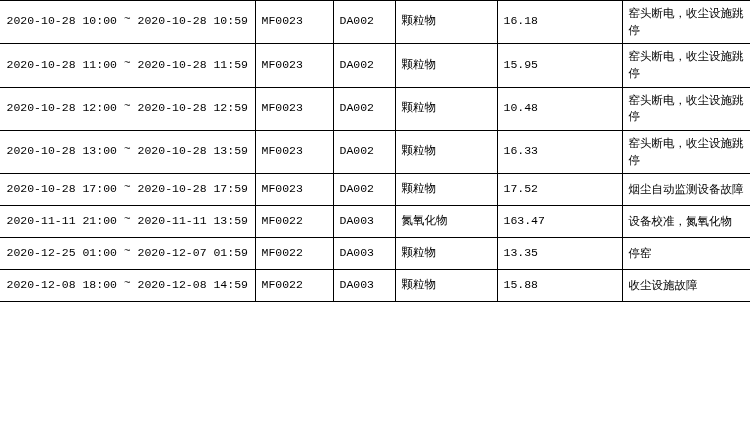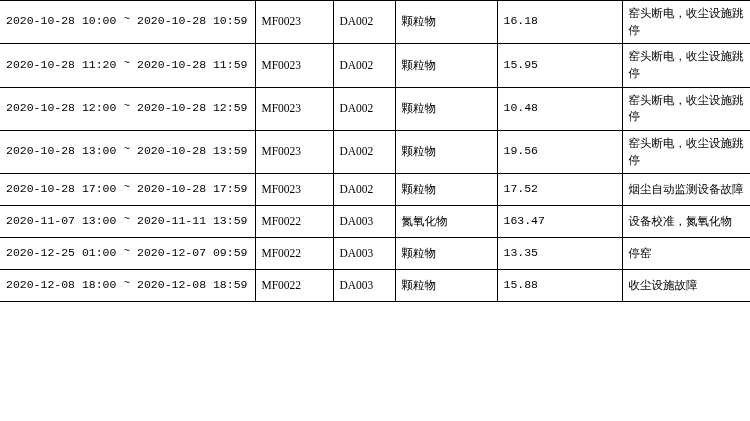--- a/index.html
+++ b/index.html
@@ -38,21 +38,21 @@
     box-sizing: border-box;
     word-break: break-word;
   }
   table.data-table tr td:last-child {
     border-right: none;
   }
   table.data-table tr:not(:first-child) td {
     border-top: none;
   }
   
-  .col-period { width: 255px; }
+  .col-period { width: 255px; text-align: center; }
   .col-code1  { width: 78px; }
   .col-code2  { width: 62px; }
   .col-pollutant { width: 102px; }
   .col-value  { width: 125px; }
   .col-reason { width: 128px; }
 
   .period-cell {
     font-family: "Liberation Mono", monospace;
     font-size: 11.5px;
     letter-spacing: 0px;
@@ -62,31 +62,31 @@
     display: inline-block;
   }
   .period-sep {
     display: inline-block;
     padding: 0 7px;
     position: relative;
     top: -2px;
     font-size: 11px;
   }
   .code-cell {
-    font-family: Liberation Serif, serif;
+    font-family: Liberation Mono, monospace;
     font-size: 11.5px;
     white-space: nowrap;
   }
   .value-cell {
     font-family: Liberation Mono, monospace;
     font-size: 11.5px;
     white-space: nowrap;
   }
   .cn-cell {
-    font-family: Liberation Serif, serif;
+    font-family: Liberation Mono, monospace;
     font-size: 11.5px;
   }
   .reason-cell {
     font-family: "DejaVu Sans", sans-serif;
     font-size: 11.5px;
     line-height: 1.5;
   }
 </style>
 </head>
 <body>
@@ -96,69 +96,69 @@
     <tbody>
         <tr>
           <td class="col-period period-cell"><span class="period-start">2020-10-28 10:00</span><span class="period-sep">~</span><span class="period-end">2020-10-28 10:59</span></td>
           <td class="col-code1 code-cell">MF0023</td>
           <td class="col-code2 code-cell">DA002</td>
           <td class="col-pollutant cn-cell">颗粒物</td>
           <td class="col-value value-cell">16.18</td>
           <td class="col-reason reason-cell">窑头断电，收尘设施跳停</td>
         </tr>
         <tr>
-          <td class="col-period period-cell"><span class="period-start">2020-10-28 11:20</span><span class="period-sep">~</span><span class="period-end">2020-10-28 11:59</span></td>
+          <td class="col-period period-cell"><span class="period-start">2020-10-28 11:00</span><span class="period-sep">~</span><span class="period-end">2020-10-28 11:59</span></td>
           <td class="col-code1 code-cell">MF0023</td>
           <td class="col-code2 code-cell">DA002</td>
           <td class="col-pollutant cn-cell">颗粒物</td>
           <td class="col-value value-cell">15.95</td>
           <td class="col-reason reason-cell">窑头断电，收尘设施跳停</td>
         </tr>
         <tr>
           <td class="col-period period-cell"><span class="period-start">2020-10-28 12:00</span><span class="period-sep">~</span><span class="period-end">2020-10-28 12:59</span></td>
           <td class="col-code1 code-cell">MF0023</td>
           <td class="col-code2 code-cell">DA002</td>
           <td class="col-pollutant cn-cell">颗粒物</td>
           <td class="col-value value-cell">10.48</td>
           <td class="col-reason reason-cell">窑头断电，收尘设施跳停</td>
         </tr>
         <tr>
           <td class="col-period period-cell"><span class="period-start">2020-10-28 13:00</span><span class="period-sep">~</span><span class="period-end">2020-10-28 13:59</span></td>
           <td class="col-code1 code-cell">MF0023</td>
           <td class="col-code2 code-cell">DA002</td>
           <td class="col-pollutant cn-cell">颗粒物</td>
-          <td class="col-value value-cell">19.56</td>
+          <td class="col-value value-cell">16.33</td>
           <td class="col-reason reason-cell">窑头断电，收尘设施跳停</td>
         </tr>
         <tr>
           <td class="col-period period-cell"><span class="period-start">2020-10-28 17:00</span><span class="period-sep">~</span><span class="period-end">2020-10-28 17:59</span></td>
           <td class="col-code1 code-cell">MF0023</td>
           <td class="col-code2 code-cell">DA002</td>
           <td class="col-pollutant cn-cell">颗粒物</td>
           <td class="col-value value-cell">17.52</td>
           <td class="col-reason reason-cell">烟尘自动监测设备故障</td>
         </tr>
         <tr>
-          <td class="col-period period-cell"><span class="period-start">2020-11-07 13:00</span><span class="period-sep">~</span><span class="period-end">2020-11-11 13:59</span></td>
+          <td class="col-period period-cell"><span class="period-start">2020-11-11 21:00</span><span class="period-sep">~</span><span class="period-end">2020-11-11 13:59</span></td>
           <td class="col-code1 code-cell">MF0022</td>
           <td class="col-code2 code-cell">DA003</td>
           <td class="col-pollutant cn-cell">氮氧化物</td>
           <td class="col-value value-cell">163.47</td>
           <td class="col-reason reason-cell">设备校准，氮氧化物</td>
         </tr>
         <tr>
-          <td class="col-period period-cell"><span class="period-start">2020-12-25 01:00</span><span class="period-sep">~</span><span class="period-end">2020-12-07 09:59</span></td>
+          <td class="col-period period-cell"><span class="period-start">2020-12-25 01:00</span><span class="period-sep">~</span><span class="period-end">2020-12-07 01:59</span></td>
           <td class="col-code1 code-cell">MF0022</td>
           <td class="col-code2 code-cell">DA003</td>
           <td class="col-pollutant cn-cell">颗粒物</td>
           <td class="col-value value-cell">13.35</td>
           <td class="col-reason reason-cell">停窑</td>
         </tr>
         <tr>
-          <td class="col-period period-cell"><span class="period-start">2020-12-08 18:00</span><span class="period-sep">~</span><span class="period-end">2020-12-08 18:59</span></td>
+          <td class="col-period period-cell"><span class="period-start">2020-12-08 18:00</span><span class="period-sep">~</span><span class="period-end">2020-12-08 14:59</span></td>
           <td class="col-code1 code-cell">MF0022</td>
           <td class="col-code2 code-cell">DA003</td>
           <td class="col-pollutant cn-cell">颗粒物</td>
           <td class="col-value value-cell">15.88</td>
           <td class="col-reason reason-cell">收尘设施故障</td>
         </tr>
       </tbody>
   </table>
 </div>
 

